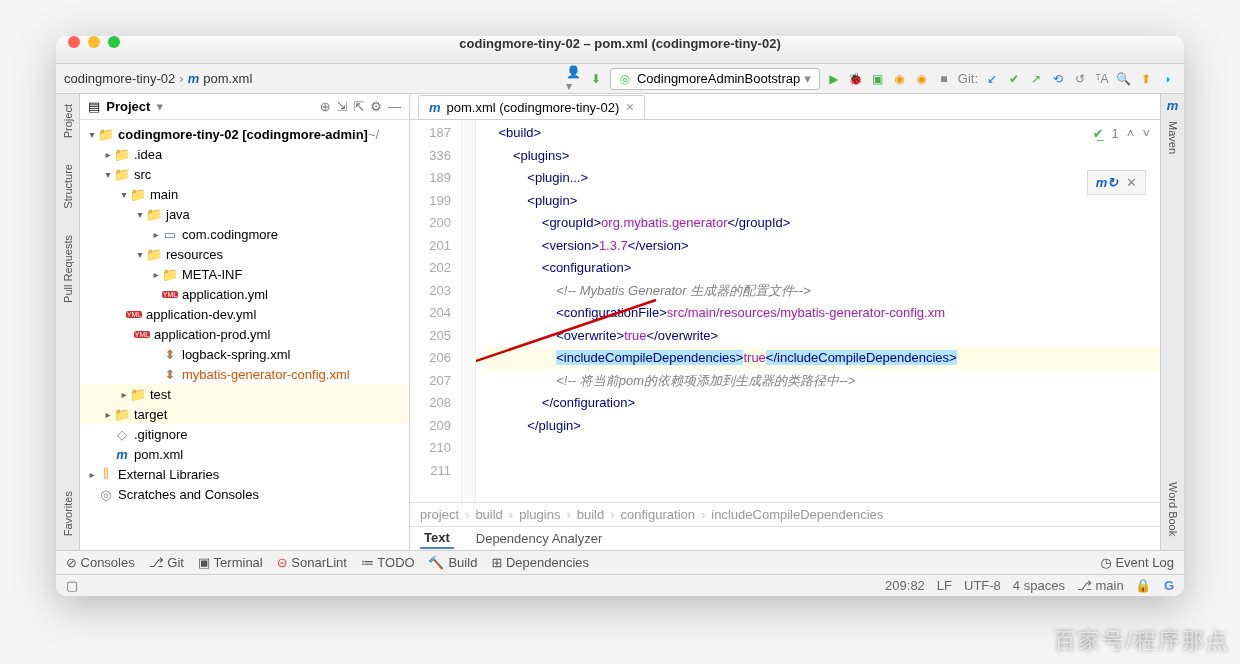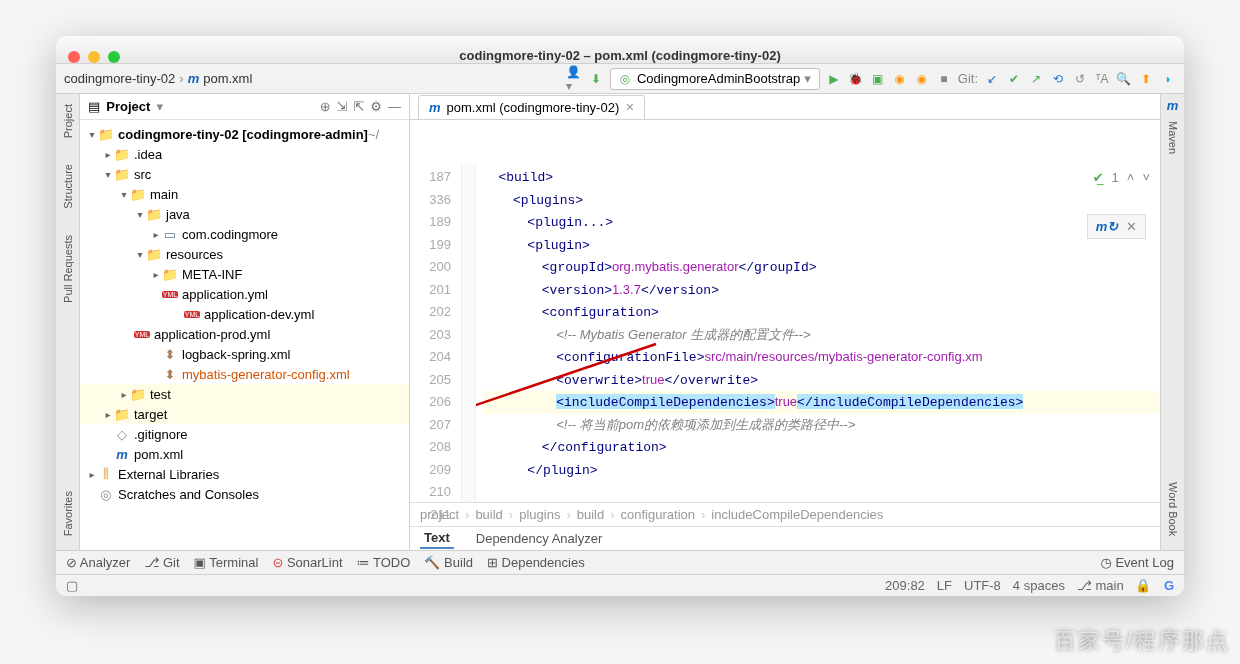--- a/index.html
+++ b/index.html
@@ -1,18 +1,18 @@
 <!DOCTYPE html>
 <html><head>
 <meta charset="utf-8">
 <style>
 * { margin: 0; padding: 0; box-sizing: border-box; font-family: -apple-system, "Helvetica Neue", Arial, sans-serif; font-size: 13px; }
 body { background: #f5f5f5; width: 1240px; height: 664px; position: relative; overflow: hidden; }
 .window { position: absolute; left: 56px; top: 36px; width: 1128px; height: 560px; background: #f2f2f2; border-radius: 10px; box-shadow: 0 10px 40px rgba(0,0,0,0.25); overflow: hidden; display: flex; flex-direction: column; }
-.titlebar { height: 28px; display: flex; align-items: flex-end; position: relative; background: linear-gradient(#fafafa,#e8e8e8); border-bottom: 1px solid #d0d0d0; }
+.titlebar { height: 28px; display: flex; align-items: flex-start; position: relative; background: linear-gradient(#fafafa,#e8e8e8); border-bottom: 1px solid #d0d0d0; }
 .traffic { display: flex; gap: 8px; padding-left: 12px; }
 .tl { width: 12px; height: 12px; border-radius: 50%; }
 .tl.r { background: #ff5f56; } .tl.y { background: #ffbd2e; } .tl.g { background: #27c93f; }
 .titlebar .title { position: absolute; left: 0; right: 0; text-align: center; font-weight: 600; color: #333; pointer-events: none; }
 .navbar { height: 30px; display: flex; align-items: center; padding: 0 8px; border-bottom: 1px solid #d0d0d0; background: #f2f2f2; gap: 6px; }
 .breadcrumb { display: flex; align-items: center; gap: 4px; color: #333; }
 .breadcrumb .m { color: #1565c0; font-weight: bold; font-style: italic; }
 .navbar-right { margin-left: auto; display: flex; align-items: center; gap: 6px; }
 .runcfg { border: 1px solid #c0c0c0; border-radius: 3px; padding: 2px 8px 2px 6px; background: #fff; display: flex; align-items: center; gap: 4px; }
 .ico { width: 16px; height: 16px; display: inline-flex; align-items: center; justify-content: center; font-size: 12px; }
@@ -34,27 +34,27 @@
 .xml { color: #a97e50; }
 .yml { background: #d32f2f; color: #fff; font-size: 7px; padding: 0 1px; border-radius: 2px; }
 .node.sel { background: #fffde7; }
 .node.target { background: #fffde7; }
 .hl-orange { color: #d35400; font-weight: 500; }
 .editor { flex: 1; display: flex; flex-direction: column; background: #fff; min-width: 0; }
 .tabs { height: 26px; border-bottom: 1px solid #d0d0d0; display: flex; align-items: center; padding-left: 8px; }
 .tab { padding: 4px 10px; border: 1px solid #d0d0d0; border-bottom: none; background: #fff; border-radius: 3px 3px 0 0; display: flex; align-items: center; gap: 6px; }
 .tab .m { color: #1565c0; font-weight: bold; font-style: italic; }
 .tab .x { color: #999; font-size: 11px; }
-.code-area { flex: 1; display: flex; min-height: 0; font-family: "Menlo","Consolas",monospace; font-size: 13px; position: relative; margin-top: 44px; }
+.code-area { flex: 1; display: flex; min-height: 0; font-family: "Menlo","Consolas",monospace; font-size: 13px; position: relative; }
 .gutter { width: 52px; background: #fff; text-align: right; color: #aaa; padding: 2px 10px 2px 0; border-right: 1px solid #eee; }
 .gutter div { height: 22.5px; line-height: 22.5px; }
 .marks { width: 14px; background: #fafafa; border-right: 1px solid #eee; }
 .code { flex: 1; padding: 2px 0 2px 8px; overflow: hidden; position: relative; }
 .line { height: 22.5px; line-height: 22.5px; white-space: pre; }
-.tag { color: #000080; font-family: Liberation Mono, monospace; }
+.tag { color: #000080; }
 .cmt { color: #808080; font-style: italic; }
 .txt { color: #a21caf; }
 .yellow-bg { background: #fffde7; }
 .hilite { background: #b3e5fc; }
 .top-right-widget { position: absolute; top: 6px; right: 10px; display: flex; align-items: center; gap: 8px; color: #888; }
 .checkgreen { color: #4caf50; }
 .refresh-box { position: absolute; top: 50px; right: 14px; border: 1px solid #ddd; background: #f6f6f6; padding: 4px 8px; display: flex; gap: 8px; align-items: center; }
 .crumbbar { height: 24px; border-top: 1px solid #e0e0e0; display: flex; align-items: center; padding: 0 10px; gap: 6px; color: #999; font-size: 12px; }
 .crumbbar span { color: #999; }
 .crumbbar .sep { color: #ccc; }
@@ -175,21 +175,21 @@
             <span class="arr">▸</span>
             <span class="ic folder">📁</span>
             <span>META-INF</span>
           </div>
         <div class="node" style="padding-left:82px">
             <span class="ic">
               <span class="yml">YML</span>
             </span>
             <span>application.yml</span>
           </div>
-        <div class="node" style="padding-left:104px">
+        <div class="node" style="padding-left:46px">
             <span class="ic">
               <span class="yml">YML</span>
             </span>
             <span>application-dev.yml</span>
           </div>
         <div class="node" style="padding-left:54px">
             <span class="ic">
               <span class="yml">YML</span>
             </span>
             <span>application-prod.yml</span>
@@ -319,21 +319,21 @@
     </div>
 
     <div class="rightstrip">
       <span class="m">m</span>
       <div class="vtab" style="transform:none">Maven</div>
       <div class="vtab" style="transform:none;margin-top:auto;margin-bottom:8px">Word Book</div>
     </div>
   </div>
 
   <div class="bottombar">
-    <span>⊘ <span>Analyzer</span></span>
+    <span>⊘ <span>Consoles</span></span>
     <span>⎇ <span>Git</span></span>
     <span>▣ <span>Terminal</span></span>
     <span><span style="color:#e53935">⊝</span> <span>SonarLint</span></span>
     <span>≔ <span>TODO</span></span>
     <span>🔨 <span>Build</span></span>
     <span>⊞ <span>Dependencies</span></span>
     <div class="right">
       <span>◷ <span>Event Log</span></span>
     </div>
   </div>

